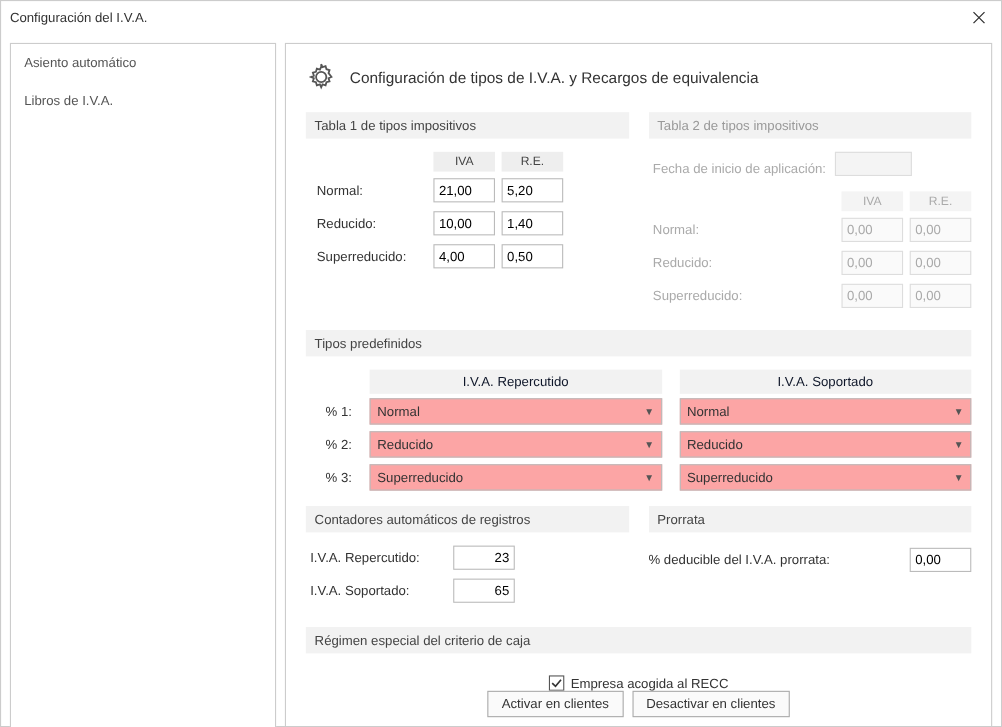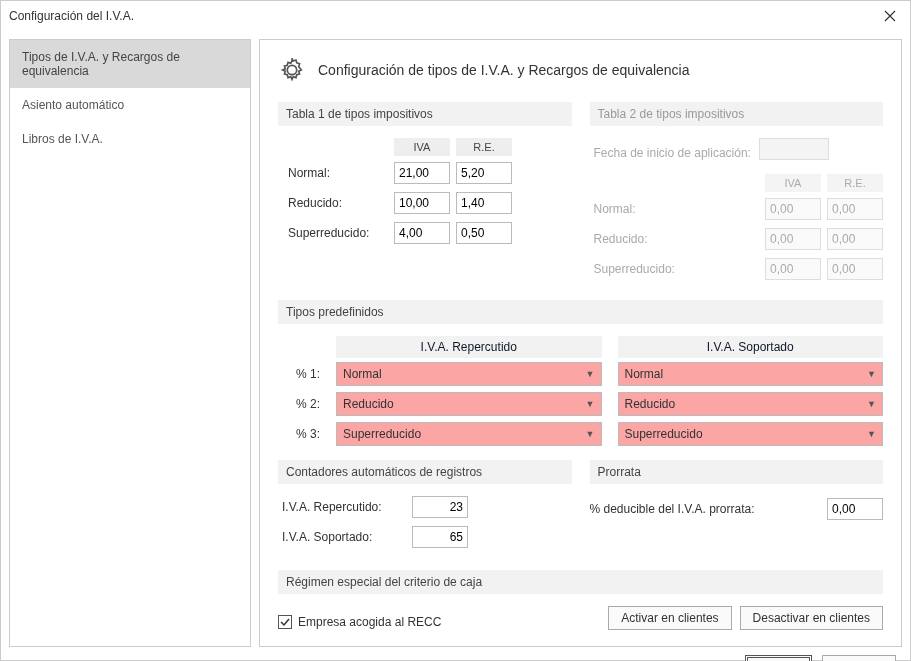--- a/index.html
+++ b/index.html
@@ -37,21 +37,21 @@
 .sel-row { display: flex; align-items: center; gap: 16px; margin-bottom: 6px; }
 .sel-lbl { width: 42px; text-align: right; color: #333; }
 .select { flex: 1; height: 24px; border: 1px solid #bbb; background: #fca5a5; padding: 0 6px; display: flex; align-items: center; justify-content: space-between; cursor: pointer; gap: 28px; }
 .select-caret { font-size: 9px; color: #555; }
 .counter-row { display: flex; align-items: center; gap: 10px; margin-bottom: 8px; padding-left: 4px; }
 .counter-lbl { width: 120px; color: #333; }
 .counter-input { width: 56px; height: 22px; border: 1px solid #bbb; text-align: right; padding: 0 4px; font-size: 12px; }
 .prorrata-row { display: flex; align-items: center; gap: 10px; margin-top: 14px; }
 .checkbox-row { display: flex; align-items: center; gap: 6px; margin-top: 8px; }
 .checkbox { width: 14px; height: 14px; border: 1px solid #555; display: flex; align-items: center; justify-content: center; font-size: 10px; line-height: 1; }
-.recc-row { display: flex; align-items: center; justify-content: space-between; margin-top: 8px; }
+.recc-row { display: flex; align-items: center; justify-content: space-between; margin-top: 8px; flex-direction: column; }
 .btn { height: 24px; padding: 0 12px; border: 1px solid #aaa; background: #fafafa; cursor: pointer; display: inline-flex; align-items: center; font-size: 12px; color: #333; }
 .btn.focused { outline: 1px solid #555; outline-offset: -3px; border: 1px solid #555; }
 .btn-group { display: flex; gap: 8px; }
 .footer { height: 44px; display: flex; align-items: center; justify-content: flex-end; padding: 0 14px; gap: 10px; border-top: 0; }
 .t2-right { margin-left: auto; }
 </style>
 </head>
 <body>
 
 <div class="window">
@@ -59,21 +59,20 @@
     <span class="titlebar-title">Configuración del I.V.A.</span>
     <div class="close-btn">
       <svg width="12" height="12" viewBox="0 0 12 12">
           <path d="M1 1 L11 11 M11 1 L1 11" stroke="#333" stroke-width="1.2" fill="none"></path>
         </svg>
     </div>
   </div>
 
   <div class="content-area">
     <div class="sidebar">
-      <div class="sidebar-item active"><span>Tipos de I.V.A. y Recargos de equivalencia</span></div>
       <div class="sidebar-item"><span>Asiento automático</span></div>
       <div class="sidebar-item"><span>Libros de I.V.A.</span></div>
     </div>
 
     <div class="main-panel">
       <div class="header-row">
         <svg class="gear-icon" viewBox="0 0 24 24">
           <path fill="none" stroke="#555" stroke-width="1.4" d="M12 8a4 4 0 1 0 0 8 4 4 0 0 0 0-8zM12 2l1 2.3 2.4-.8 .7 2.4 2.4.7-.8 2.4L20 12l-2.3 1 .8 2.4-2.4.7-.7 2.4-2.4-.8L12 20l-1-2.3-2.4.8-.7-2.4-2.4-.7.8-2.4L4 12l2.3-1-.8-2.4 2.4-.7.7-2.4 2.4.8L12 4z"></path>
         </svg>
         <span class="header-title">Configuración de tipos de I.V.A. y Recargos de equivalencia</span>

